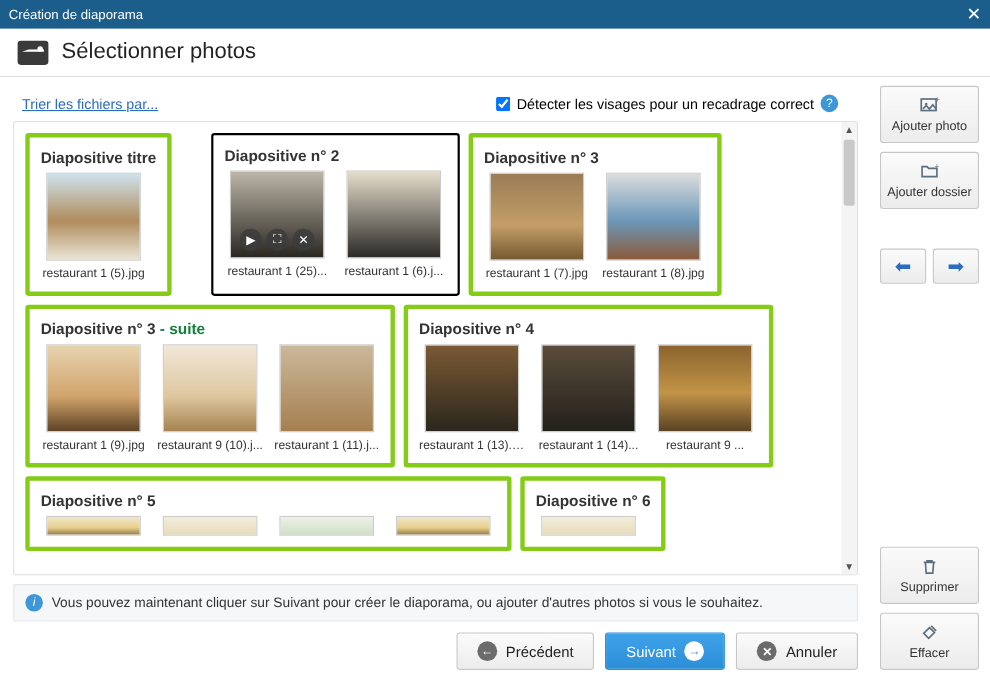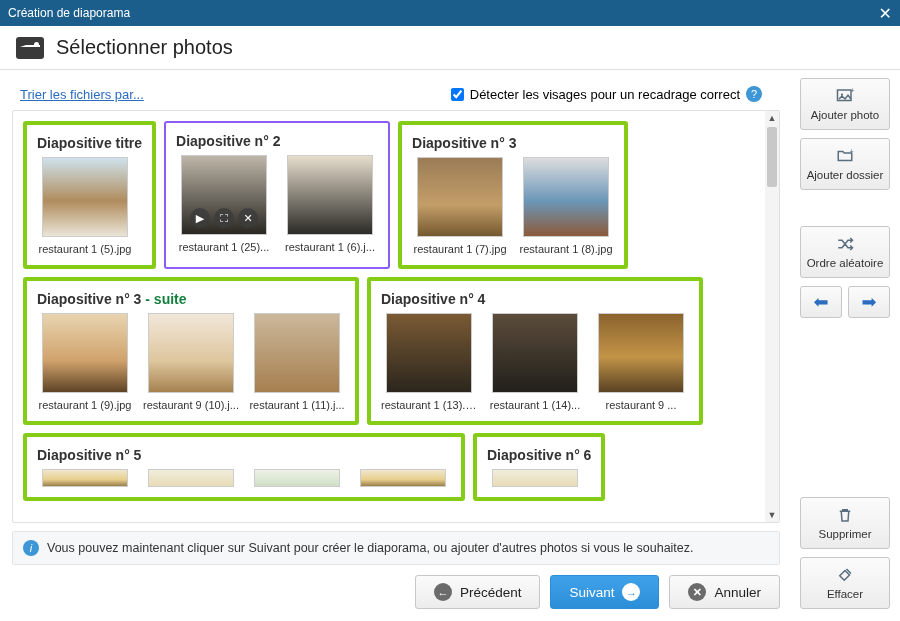--- a/index.html
+++ b/index.html
@@ -16,21 +16,21 @@
 .sort-row { display: flex; align-items: center; justify-content: space-between; padding: 8px 18px 8px 8px; font-size: 13px; }
 .link { color: #2a6cbf; text-decoration: underline; cursor: pointer; }
 .detect { display: flex; align-items: center; gap: 6px; }
 .help { width: 16px; height: 16px; border-radius: 50%; background: #3d96d6; color: #fff; font-size: 11px; display: inline-flex; align-items: center; justify-content: center; }
 .gallery-wrap { display: flex; flex: 1; border: 1px solid #e0e0e0; border-radius: 2px; min-height: 0; }
 .gallery { flex: 1; overflow-y: auto; padding: 10px; display: flex; flex-wrap: wrap; gap: 8px; align-content: flex-start; }
 .scrollbar { width: 14px; background: #f4f4f4; display: flex; flex-direction: column; align-items: center; position: relative; }
 .scroll-arrow { width: 14px; height: 14px; font-size: 9px; color: #555; display: flex; align-items: center; justify-content: center; }
 .scroll-thumb { width: 10px; background: #c8c8c8; border-radius: 2px; position: absolute; top: 16px; height: 60px; left: 2px; }
 .slide-group { border: 4px solid #84cc16; border-radius: 3px; padding: 10px; }
-.slide-group.selected { border: 2px solid #8b5cf6; }
+.slide-group.selected { border: 2px solid #000000; margin-left: 28px; }
 .slide-title { font-size: 14px; font-weight: 600; margin-bottom: 6px; color: #333; }
 .slide-title .suffix { color: #15803d; font-weight: 700; }
 .thumbs { display: flex; gap: 10px; }
 .thumb { display: flex; flex-direction: column; align-items: center; width: 96px; }
 .thumb-img { width: 86px; height: 80px; background: #8ab; border: 1px solid #ccc; position: relative; overflow: hidden; }
 .thumb-label { font-size: 11px; color: #333; margin-top: 6px; text-align: center; width: 96px; overflow: hidden; white-space: nowrap; text-overflow: ellipsis; }
 .overlay { position: absolute; left: 0; right: 0; bottom: 6px; display: flex; justify-content: center; gap: 4px; }
 .overlay span { width: 20px; height: 20px; border-radius: 50%; background: rgba(60,60,60,0.85); color: #fff; display: inline-flex; align-items: center; justify-content: center; font-size: 11px; }
 .hint { display: flex; align-items: center; gap: 8px; background: #f6f7f8; border: 1px solid #e5e5e5; padding: 8px 10px; margin-top: 8px; font-size: 12.5px; color: #333; border-radius: 2px; }
 .info-i { width: 16px; height: 16px; border-radius: 50%; background: #3d96d6; color: #fff; font-size: 11px; display: inline-flex; align-items: center; justify-content: center; font-style: italic; }
@@ -227,27 +227,20 @@
       <span>Ajouter photo</span>
     </div>
     <div class="sidebtn">
       <svg viewBox="0 0 24 24">
           <path d="M3 6h6l2 2h10v10H3z" fill="none" stroke="currentColor" stroke-width="2"></path>
           <text x="18" y="9" font-size="10" fill="currentColor">+</text>
         </svg>
       <span>Ajouter dossier</span>
     </div>
     <div style="height:20px"></div>
-    <div class="sidebtn">
-      <svg viewBox="0 0 24 24">
-          <path d="M3 7h5l8 10h5M3 17h5l8-10h5" fill="none" stroke="currentColor" stroke-width="2"></path>
-          <path d="M19 4l3 3-3 3M19 14l3 3-3 3" fill="none" stroke="currentColor" stroke-width="2"></path>
-        </svg>
-      <span>Ordre aléatoire</span>
-    </div>
     <div class="arrow-row">
       <div class="sidebtn">
         <span class="ic" style="color:#2a6cbf;font-size:18px;display:flex;align-items:center;justify-content:center">⬅</span>
       </div>
       <div class="sidebtn">
         <span class="ic" style="color:#2a6cbf;font-size:18px;display:flex;align-items:center;justify-content:center">➡</span>
       </div>
     </div>
     <div class="spacer"></div>
     <div class="sidebtn">

